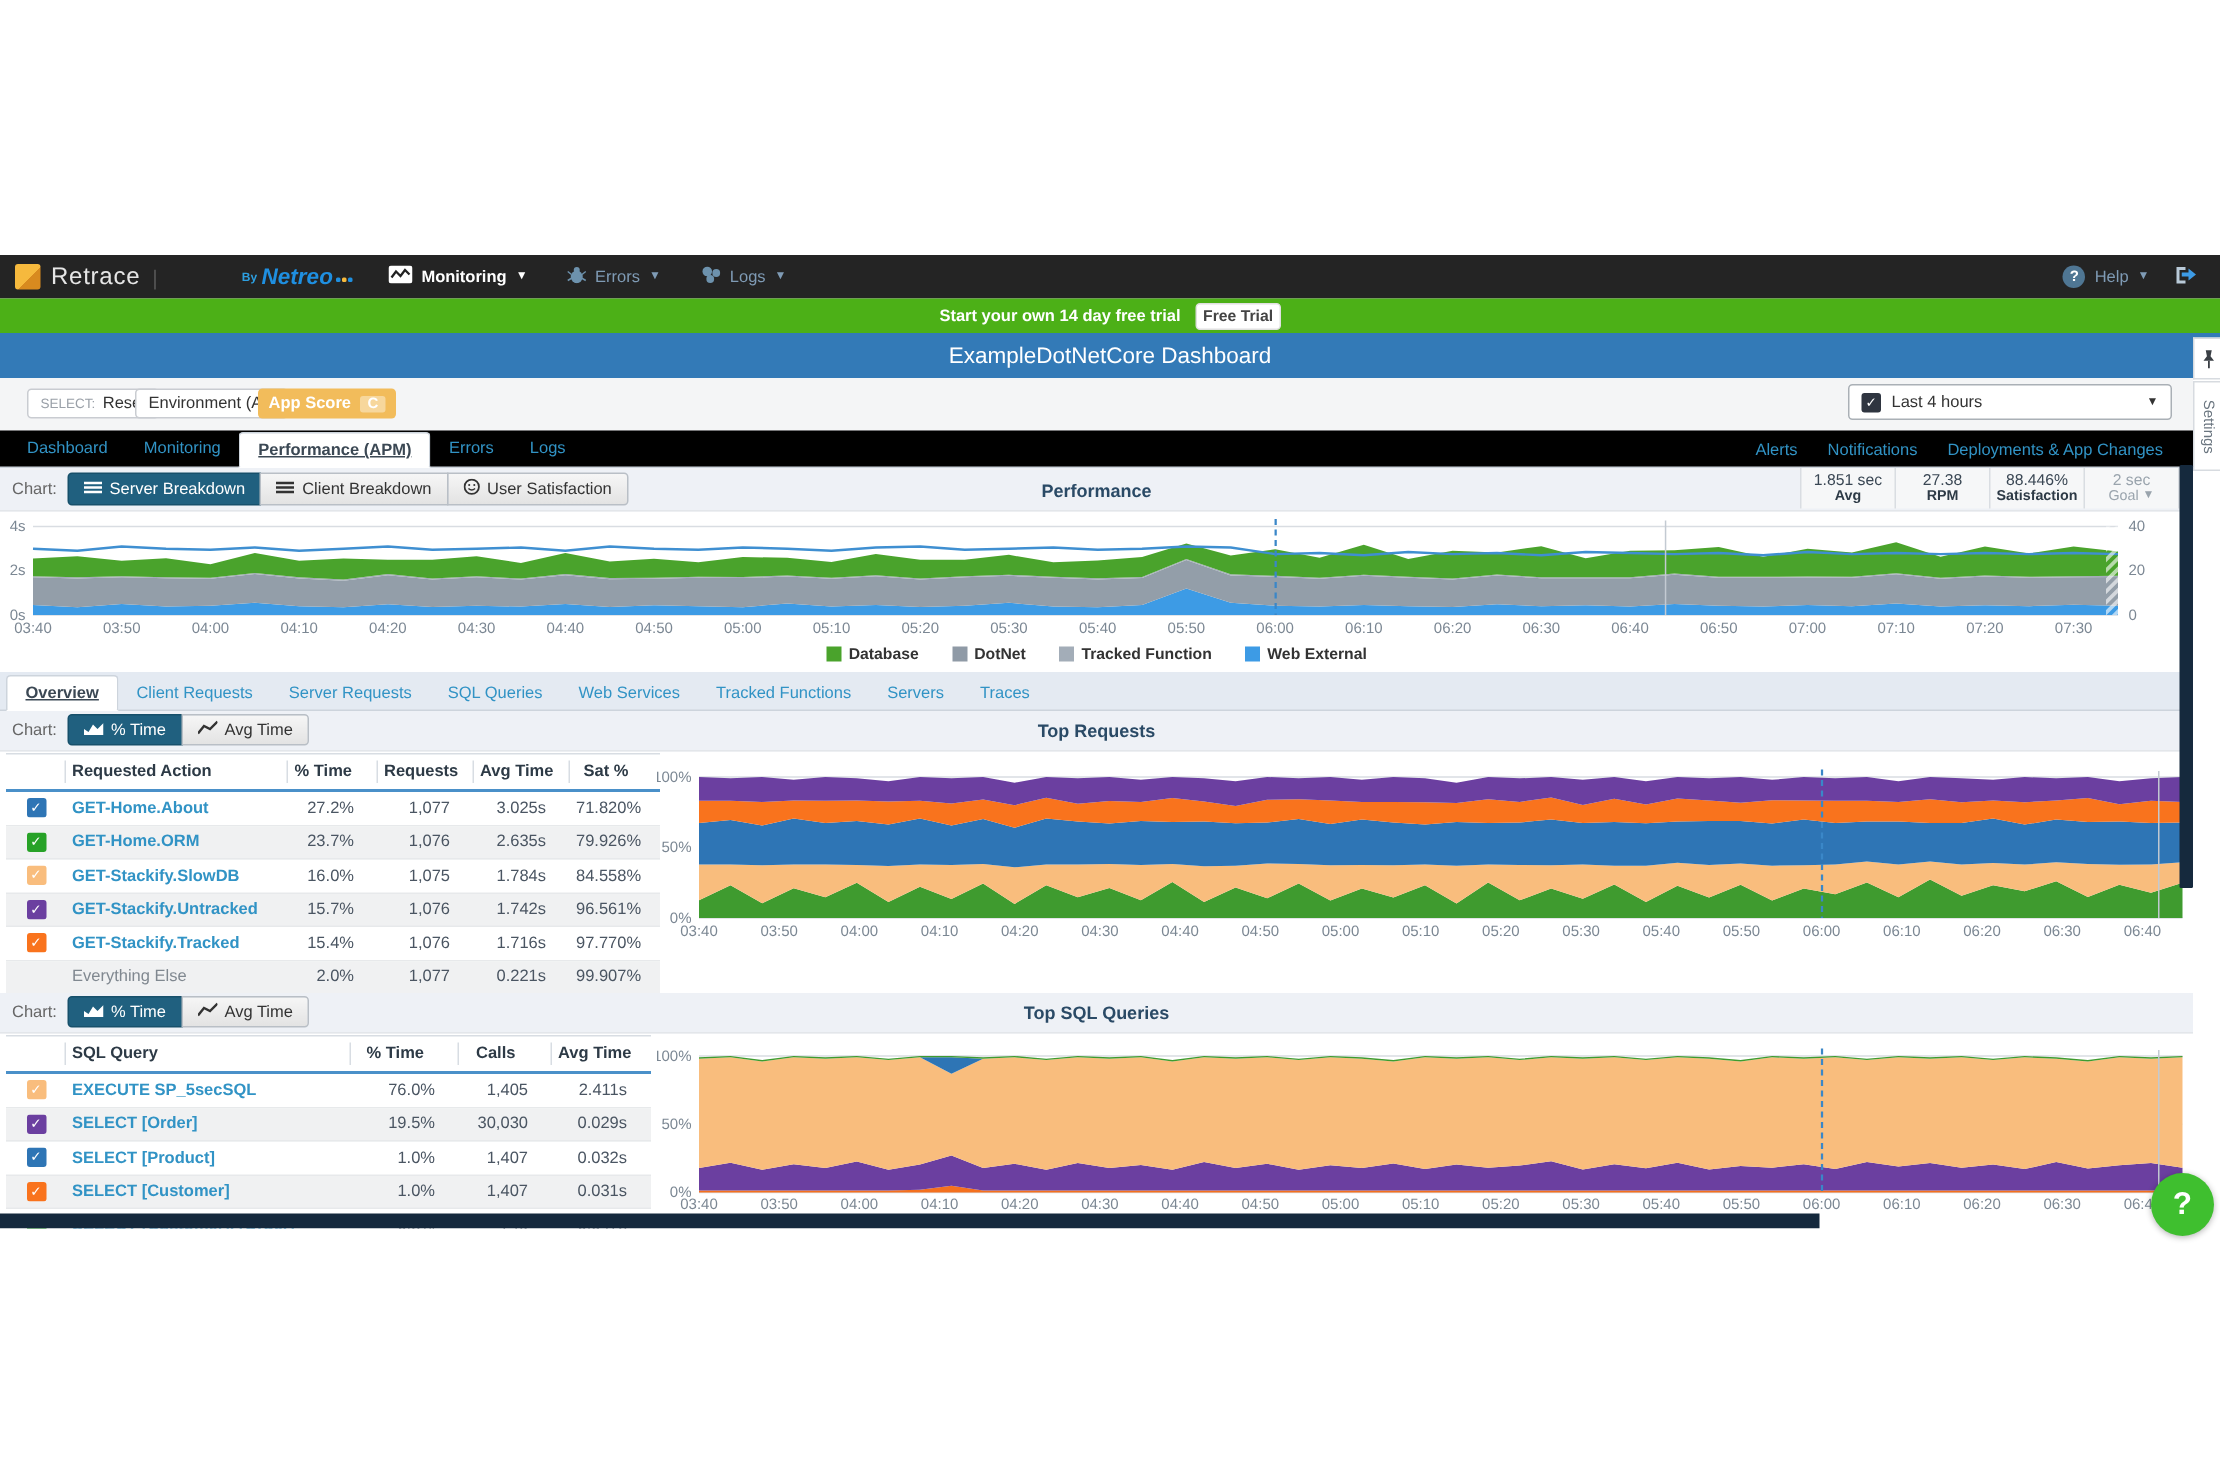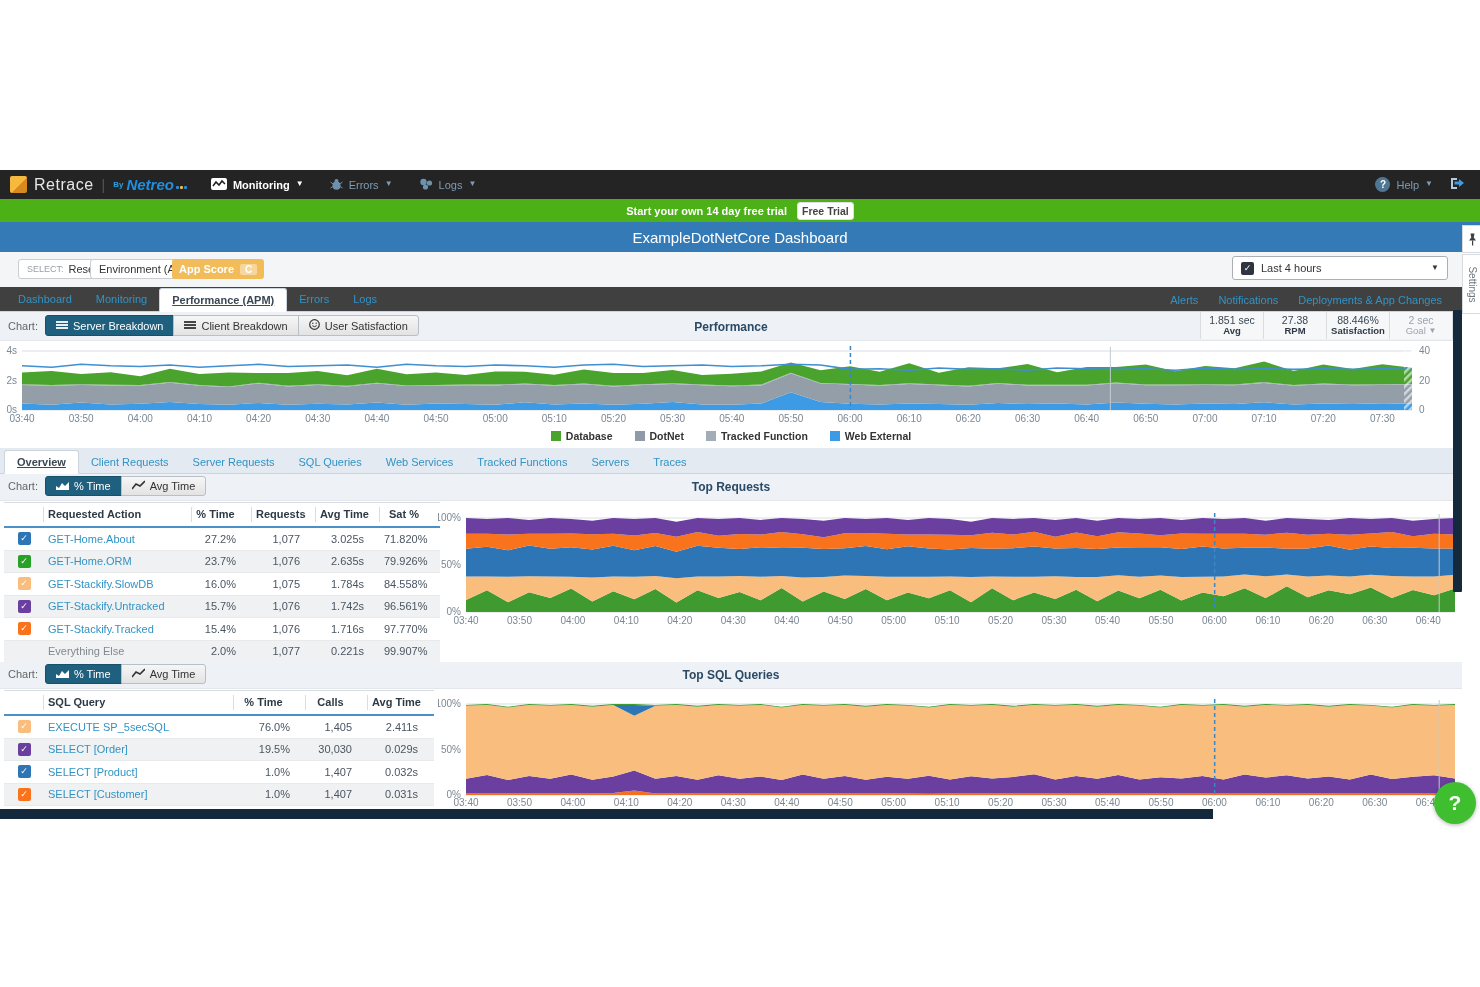--- a/index.html
+++ b/index.html
@@ -6,21 +6,21 @@
   .page{position:relative;width:1480px;height:987px;background:#fff;
         font-family:"Liberation Sans",sans-serif;font-size:11px;color:#333;overflow:hidden;}
   .app{position:absolute;top:170px;left:0;width:1480px;height:649px;overflow:hidden;background:#fff;}
   .abs{position:absolute;}
 
   
   #navbar{top:0;left:0;width:1480px;height:29px;background:#242424;display:flex;align-items:center;}
   .brand-cube{width:17px;height:17px;margin:0 7px 0 10px;background:linear-gradient(135deg,#f6b93d 55%,#d88a1f 55%);border-radius:2px;}
   .brand-name{color:#e6e6e6;font-size:16px;letter-spacing:.5px;}
   .brand-sep{color:#555;margin:0 8px;font-size:14px;}
-  .brand-by{color:#2d9fe0;font-size:8px;font-weight:bold;margin-right:3px;}
+  .brand-by{color:#2d9fe0;font-size:8px;font-weight:bold;margin-right:3px;margin-left:48px;}
   .brand-co{color:#1f8fe0;font-size:15px;font-weight:bold;font-style:italic;}
   .brand-dots{display:inline-block;margin-left:1px;}
   .brand-dots i{display:inline-block;width:3px;height:3px;margin-left:1px;border-radius:1px;}
   .nav-items{display:flex;align-items:center;margin-left:24px;gap:26px;}
   .nav-item{display:flex;align-items:center;gap:6px;color:#7f9bb5;cursor:pointer;}
   .nav-item.primary{color:#fff;font-weight:bold;}
   .caret{display:inline-block;font-size:8px;transform:translateY(-1px);}
   #nav-right{margin-left:auto;display:flex;align-items:center;gap:16px;margin-right:14px;}
   .help-circle{width:15px;height:15px;border-radius:50%;background:#4f7693;color:#fff;display:inline-flex;
                align-items:center;justify-content:center;font-weight:bold;font-size:10px;}
@@ -51,21 +51,21 @@
   #timerange{position:absolute;top:4px;left:1232px;width:216px;height:24px;background:#fff;border:1px solid #aab0b6;
              border-radius:3px;display:flex;align-items:center;gap:7px;padding:0 8px;cursor:pointer;box-sizing:border-box;}
   .cal-icon{width:13px;height:13px;background:#2f3540;border-radius:2px;color:#fff;font-size:9px;display:inline-flex;
             align-items:center;justify-content:center;}
   #timerange .caret{margin-left:auto;color:#333;}
   #settingstab{top:84px;left:1462px;width:18px;height:58px;background:#fff;border:1px solid #d7dbe0;border-right:none;
                display:flex;align-items:center;justify-content:center;cursor:pointer;}
   #settingstab span{transform:rotate(90deg);color:#6b7680;font-size:10px;white-space:nowrap;}
 
   
-  .strip{left:0;width:1462px;background:#404040;border-bottom:1px solid #cdd4dc;display:flex;align-items:flex-end;}
+  .strip{left:0;width:1462px;background:#000000;border-bottom:1px solid #cdd4dc;display:flex;align-items:flex-end;}
   #maintabs{top:117px;height:25px;padding-left:6px;box-sizing:border-box;}
   #subtabs{top:278px;height:26px;background:#e4eaf2;padding-left:4px;box-sizing:border-box;}
   .tab{padding:5px 12px;color:#3193c5;cursor:pointer;white-space:nowrap;}
   .tab.active{background:#fff;color:#3b4854;font-weight:bold;border:1px solid #cdd4dc;border-bottom:1px solid #fff;
               border-radius:3px 3px 0 0;margin-bottom:-1px;text-decoration:underline;}
   #tablinks{margin-left:auto;display:flex;margin-right:10px;}
   #tablinks .tab{padding:5px 10px;}
 
   
   .sechead{left:0;width:1462px;height:28px;background:#eef1f6;border-bottom:1px solid #e3e6ea;}
@@ -110,21 +110,21 @@
   .trow{display:flex;align-items:center;height:21.5px;border-bottom:1px solid #e7e9eb;}
   .trow.alt{background:#f0f1f2;}
   .thead{height:23px;border-top:1px solid #d8dde3;border-bottom:2px solid #4a90c9;background:#fff;font-weight:bold;color:#2d3a46;}
   .tc{box-sizing:border-box;padding:0 4px;white-space:nowrap;overflow:hidden;}
   .thead .tc{border-right:1px solid #d8dde3;height:15px;line-height:15px;}
   .thead .tc:last-child{border-right:none;}
   .tc.num{text-align:right;padding-right:16px;color:#4a5562;}
   .thead .tc.num{text-align:center;color:#2d3a46;}
   .cbwrap{display:flex;justify-content:center;}
   .cb{width:13px;height:13px;border-radius:2px;color:#fff;font-size:9px;line-height:13px;text-align:center;cursor:pointer;}
-  .rowlink{color:#3193c5;cursor:pointer;}
+  .rowlink{color:#3193c5;cursor:pointer;font-weight:bold;}
   .muted{color:#808890;}
 
   
   #vthumb{left:1453px;top:140px;width:9px;height:282px;background:#15293d;border-radius:1px;}
   #hbar{left:0;top:639px;width:1213px;height:10px;background:#15293d;}
   #helpbtn{position:absolute;left:1434px;top:782px;width:42px;height:42px;border-radius:50%;background:#3fbf2f;
            color:#fff;font-size:21px;font-weight:bold;display:flex;align-items:center;justify-content:center;
            box-shadow:0 1px 4px rgba(0,0,0,.3);cursor:pointer;}
 </style>
 </head>

